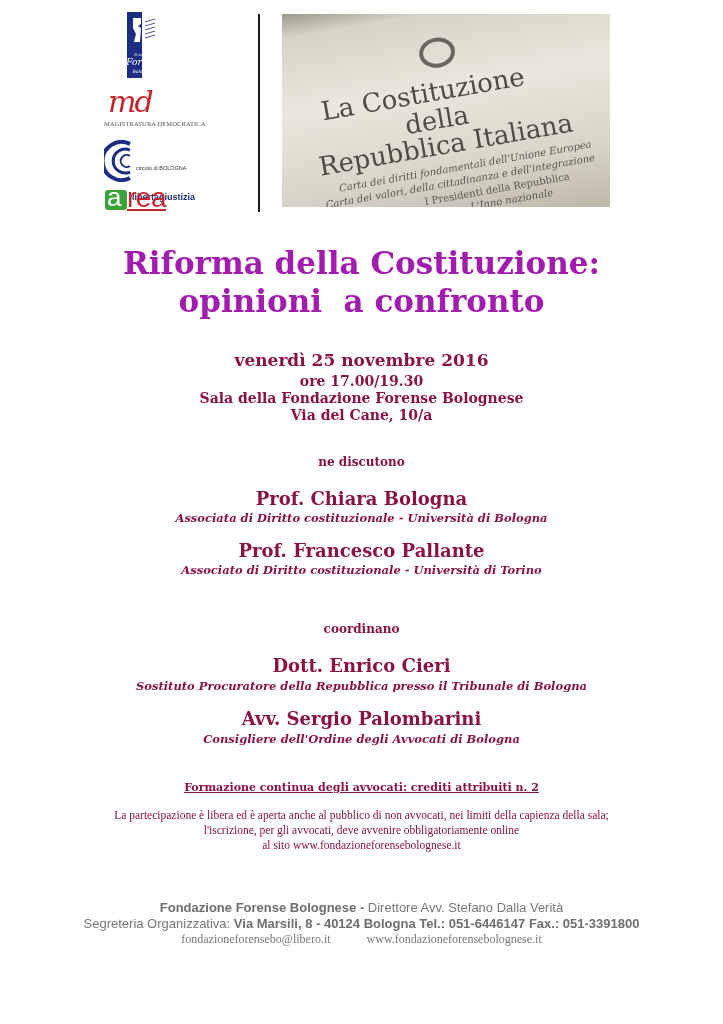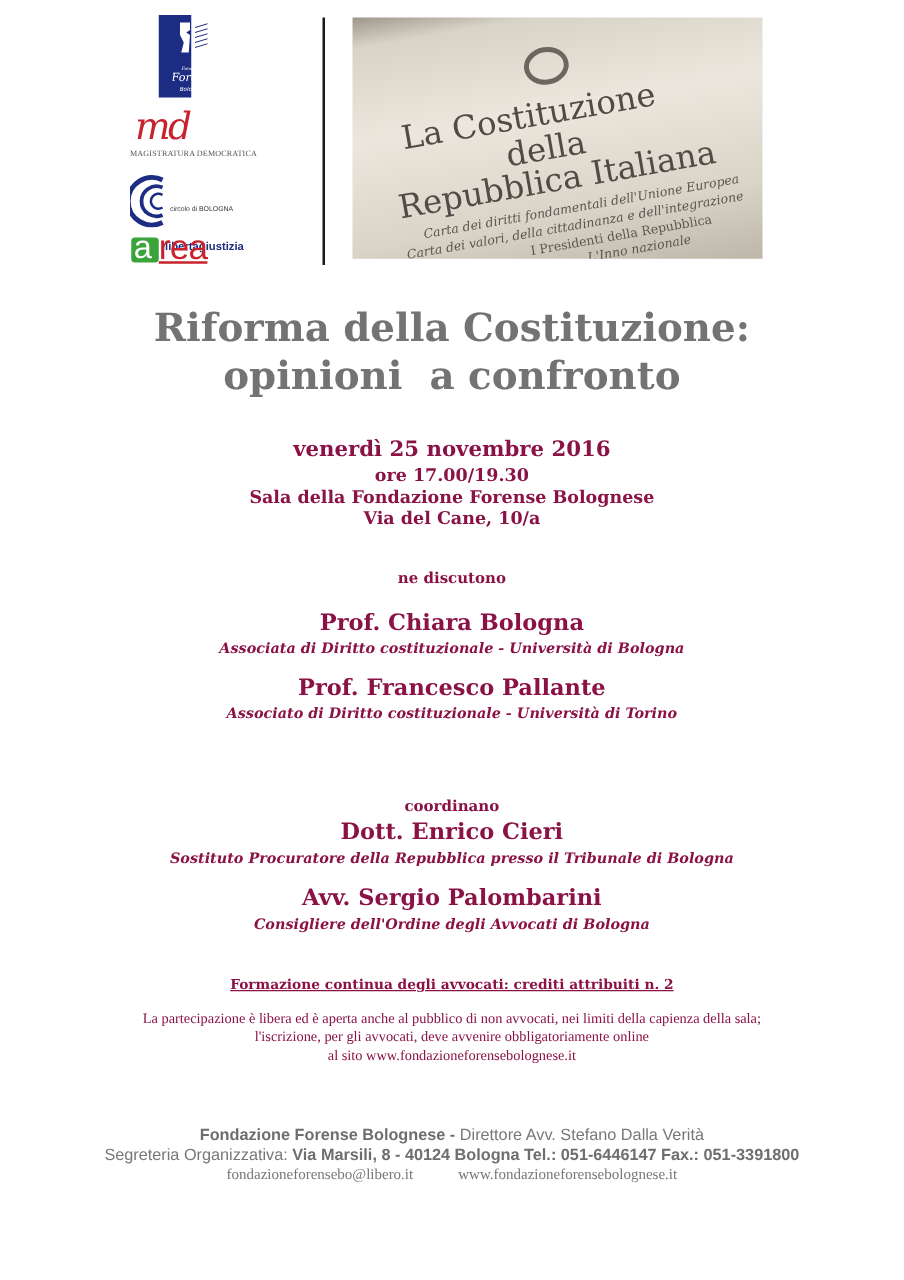--- a/index.html
+++ b/index.html
@@ -4,21 +4,21 @@
   <style>
     html, body { margin: 0; padding: 0; }
     body {
       width: 723px; height: 1024px; background: #ffffff; position: relative; overflow: hidden;
       font-family: "DejaVu Serif", serif; color: #8a1245;
     }
     .abs { position: absolute; }
     .center { position: absolute; left: 0; width: 723px; text-align: center; }
 
     
-    .logo-ff { left: 127px; top: 12px; width: 15px; height: 66px; background: #1d2d83; padding-left: 11px; }
+    .logo-ff { left: 127px; top: 12px; width: 15px; height: 66px; background: #1d2d83; }
     .logo-ff svg { display: block; }
     .logo-md { left: 104px; top: 87px; width: 104px; height: 44px; }
     .md-script { position: absolute; left: 4px; top: 0; font-family: "DejaVu Serif", serif; font-style: italic; font-size: 30px; color: #c8232c; letter-spacing: -2px; line-height: 30px; }
     .md-caption { position: absolute; left: 0; top: 33px; width: 104px; font-family: "Liberation Serif", serif; font-size: 6.5px; color: #555; letter-spacing: 0.1px; white-space: nowrap; }
     .logo-lg { left: 104px; top: 140px; width: 100px; height: 42px; }
     .lg-name { position: absolute; left: 28px; top: 12px; font-family: "Liberation Sans", sans-serif; font-weight: bold; font-size: 9px; color: #1d2d83; white-space: nowrap; margin-top: 40px; }
     .lg-sub { position: absolute; left: 32px; top: 25px; font-family: "Liberation Sans", sans-serif; font-size: 5.5px; color: #333; white-space: nowrap; }
     .logo-area { left: 105px; top: 190px; width: 80px; height: 22px; }
     .area-a { position: absolute; left: 0; top: 0; width: 22px; height: 20px; background: #3aa33a; border-radius: 3px; }
     .area-a span { position: absolute; left: 2px; top: -6px; font-family: "Liberation Sans", sans-serif; font-size: 26px; color: #fff; line-height: 26px; }
@@ -30,21 +30,21 @@
     .photo { left: 282px; top: 14px; width: 328px; height: 193px; overflow: hidden;
       background: linear-gradient(170deg, #9d978b 0%, #d8d3c7 10%, #ebe7dc 40%, #d9d4c8 75%, #bdb7aa 100%); }
     .photo-inner { position: absolute; left: 0; top: 0; width: 400px; height: 200px; transform: rotate(-10deg); transform-origin: 0 0; }
     .emblem { position: absolute; left: 128px; top: 50px; width: 28px; height: 22px; border-radius: 50%; border: 4px solid #6b6760; }
     .ph1 { position: absolute; left: 22px; top: 88px; font-family: "DejaVu Serif", serif; font-size: 26px; color: #4f4b45; white-space: nowrap; }
     .ph2 { position: absolute; left: 102px; top: 116px; font-family: "DejaVu Serif", serif; font-size: 26px; color: #4f4b45; white-space: nowrap; }
     .ph3 { position: absolute; left: 10px; top: 142px; font-family: "DejaVu Serif", serif; font-size: 26px; color: #4f4b45; white-space: nowrap; }
     .ph-small { position: absolute; font-family: "DejaVu Serif", serif; font-style: italic; font-size: 10px; color: #5a564f; white-space: nowrap; }
 
     
-    .title { font-family: "DejaVu Serif", serif; font-weight: bold; font-size: 31px; line-height: 40px; color: #737373; }
+    .title { font-family: "DejaVu Serif", serif; font-weight: bold; font-size: 31px; line-height: 40px; color: #a21caf; }
     .h-date { font-weight: bold; font-size: 17px; }
     .h-info { font-weight: bold; font-size: 14px; line-height: 17px; }
     .h-label { font-weight: bold; font-size: 12px; }
     .speaker { font-weight: bold; font-size: 18px; }
     .role { font-style: italic; font-weight: bold; font-size: 11.5px; }
     .credits { font-weight: bold; font-size: 11px; text-decoration: underline; }
     .note { font-family: Liberation Serif, serif; font-size: 11.5px; line-height: 15px; color: #8a1245; }
 
     .foot1 { font-family: "Liberation Sans", sans-serif; font-size: 13px; color: #777; }
     .foot1 b { color: #6e6e6e; }
@@ -113,21 +113,21 @@
 <div class="center h-info" style="top:407px">Via del Cane, 10/a</div>
 
 <div class="center h-label" style="top:455px">ne discutono</div>
 
 <div class="center speaker" style="top:488px">Prof. Chiara Bologna</div>
 <div class="center role" style="top:511px">Associata di Diritto costituzionale - Università di Bologna</div>
 
 <div class="center speaker" style="top:540px">Prof. Francesco Pallante</div>
 <div class="center role" style="top:563px">Associato di Diritto costituzionale - Università di Torino</div>
 
-<div class="center h-label" style="top:638px">coordinano</div>
+<div class="center h-label" style="top:622px">coordinano</div>
 
 <div class="center speaker" style="top:655px">Dott. Enrico Cieri</div>
 <div class="center role" style="top:679px">Sostituto Procuratore della Repubblica presso il Tribunale di Bologna</div>
 
 <div class="center speaker" style="top:708px">Avv. Sergio Palombarini</div>
 <div class="center role" style="top:732px">Consigliere dell'Ordine degli Avvocati di Bologna</div>
 
 <div class="center credits" style="top:781px">Formazione continua degli avvocati: crediti attribuiti n. 2</div>
 
 <div class="center note" style="top:808px">La partecipazione è libera ed è aperta anche al pubblico di non avvocati, nei limiti della capienza della sala;</div>

